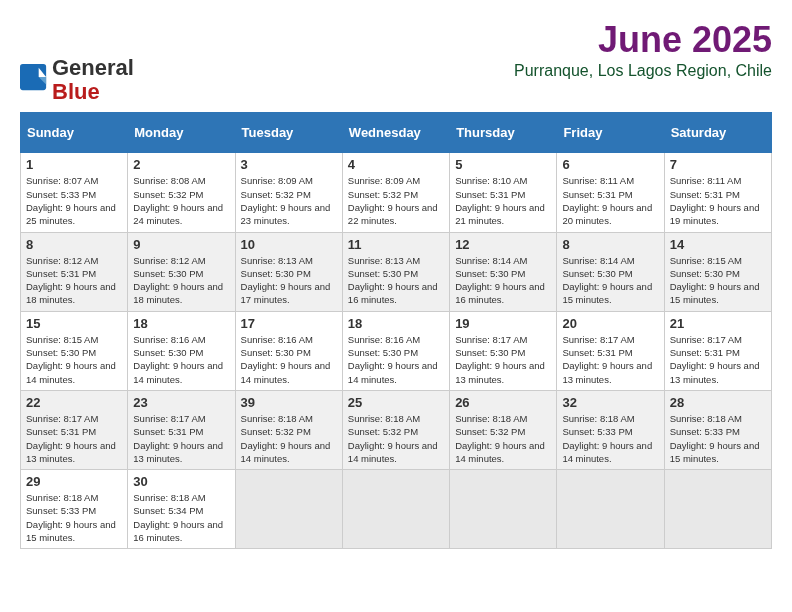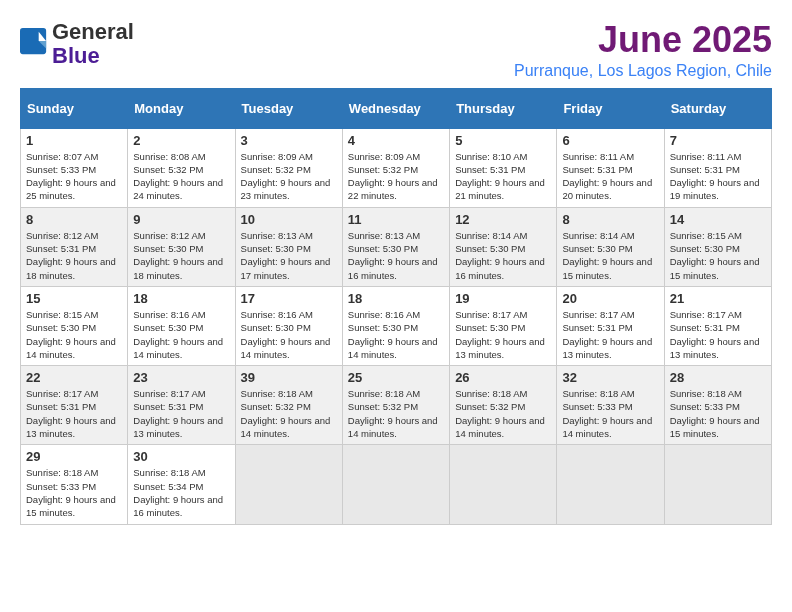--- a/index.html
+++ b/index.html
@@ -12,47 +12,48 @@
     }
     .header {
       display: flex;
       justify-content: space-between;
       align-items: flex-start;
       margin-bottom: 8px;
     }
     .logo {
       display: flex;
       align-items: center;
+      margin-top: 36px;
     }
     .logo-text {
       font-size: 22px;
       font-weight: bold;
       color: #333;
       line-height: 1.1;
     }
     .logo-text .general { display: block; }
-    .logo-text .blue { display: block; color: #4c1d95; }
+    .logo-text .blue { display: block; color: #b91c1c; }
     .logo-icon {
       width: 28px;
       height: 28px;
       margin-right: 4px;
       margin-top: -4px;
     }
     .title-block {
       text-align: right;
     }
     .month-title {
       font-size: 36px;
       font-weight: bold;
       color: #701a75;
       line-height: 1.1;
     }
     .location {
       font-size: 16px;
-      color: #3b82f6;
+      color: #14532d;
       margin-top: 2px;
     }
     .calendar {
       width: 100%;
       border-collapse: collapse;
       border: 1px solid #ccc;
     }
     .calendar th {
       background-color: #2e75b6;
       color: #fff;

